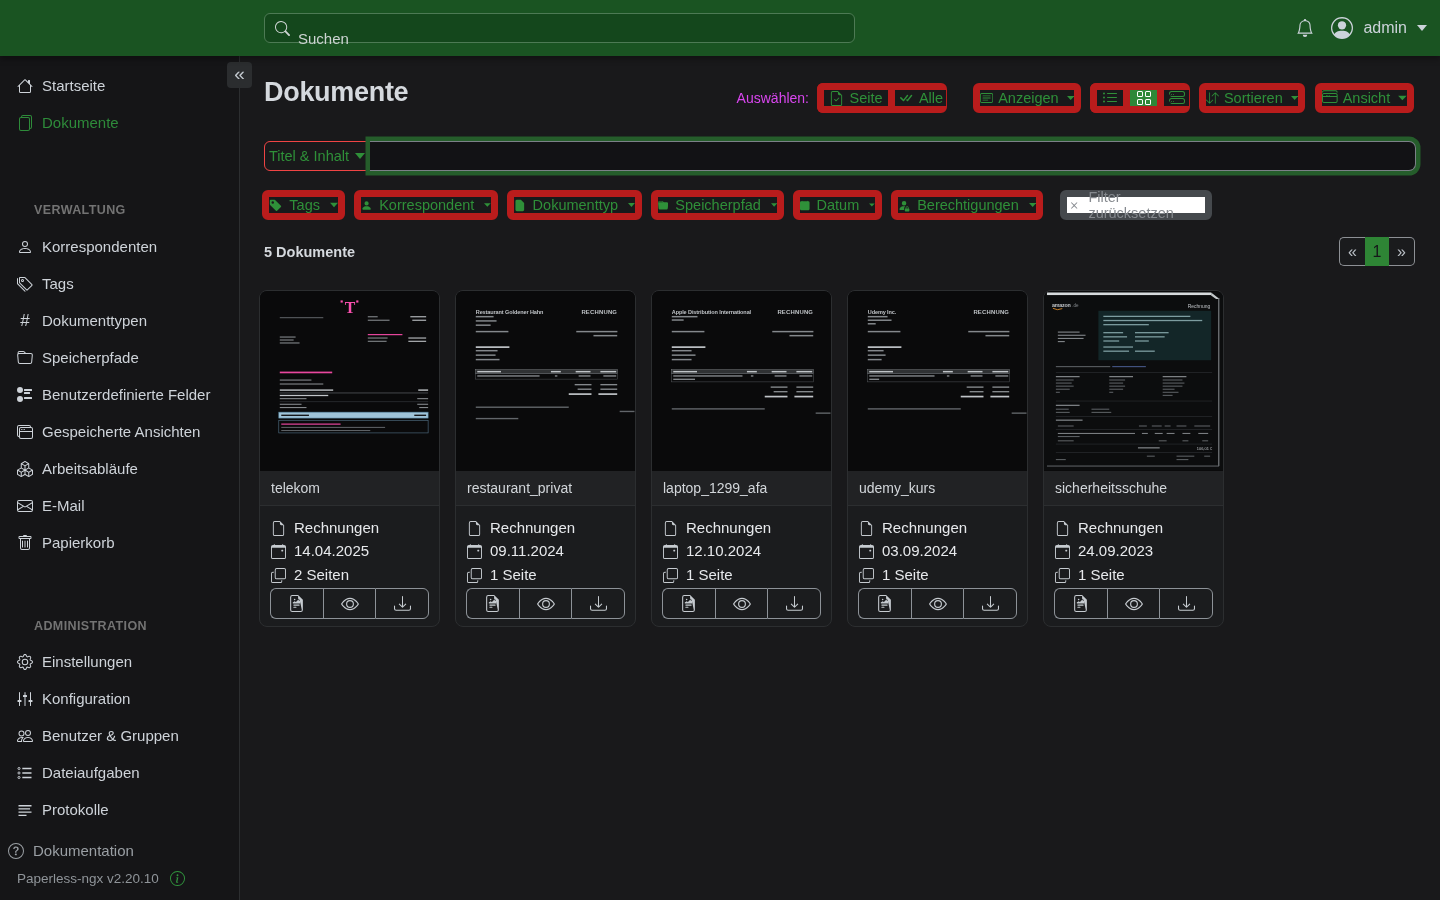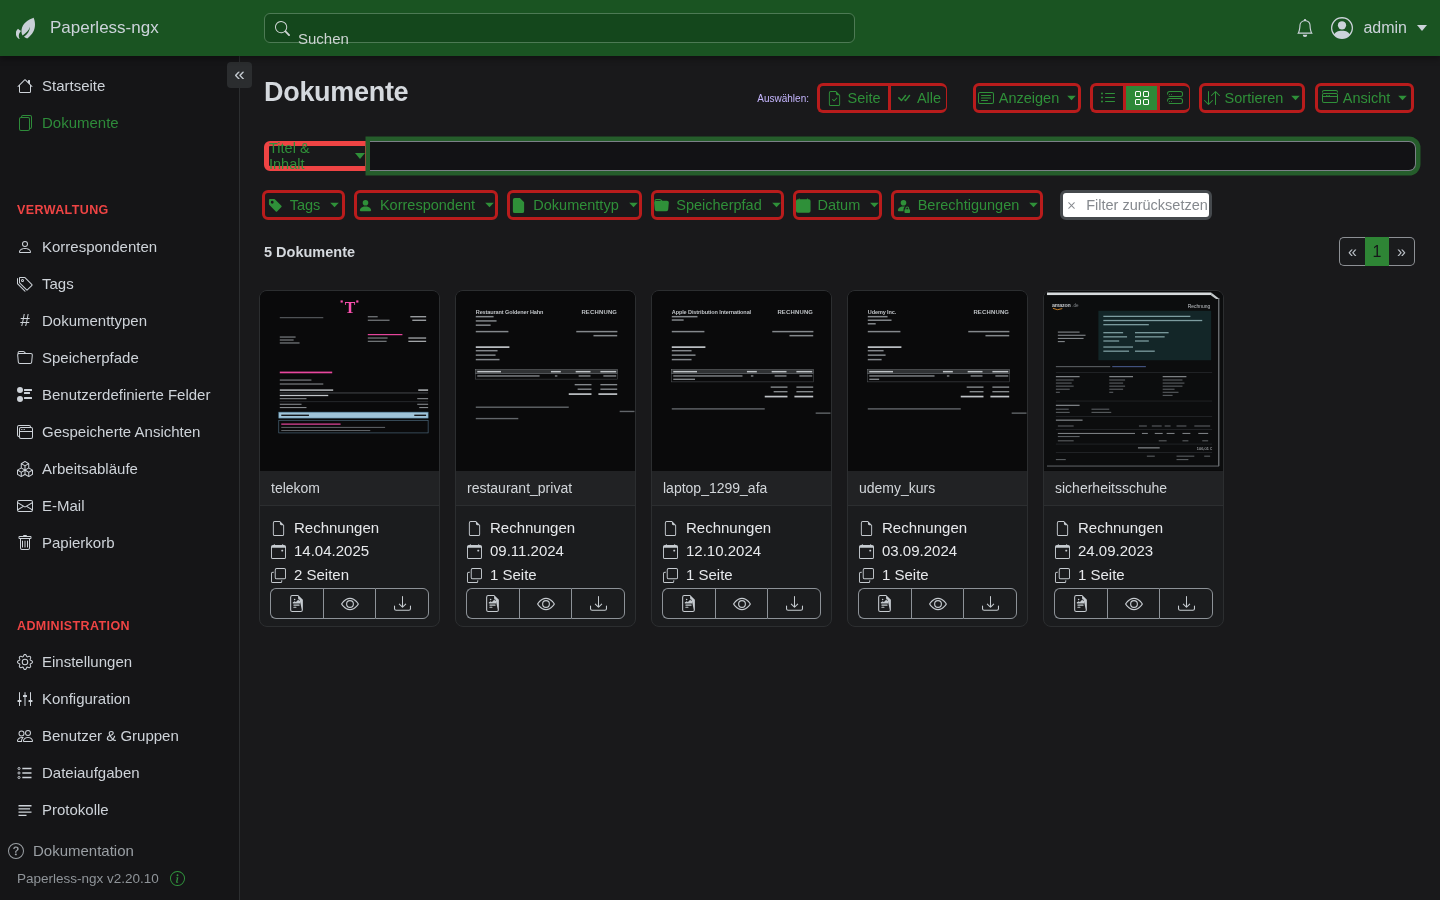--- a/index.html
+++ b/index.html
@@ -35,40 +35,40 @@
   position:absolute; top:56px; left:0; width:240px; height:844px;
   background:#151517; border-right:1px solid #2c2e30;
 }
 #collapse-btn { position:absolute; top:6px; right:-13px; width:25px; height:26px;
   background:#2b2d2f; border-radius:4px; color:#c3c9cf; font-size:19px; padding-bottom:3px;
   display:flex; align-items:center; justify-content:center; z-index:5;}
 .nav-item { display:flex; align-items:center; gap:9px; height:37px; padding-left:17px;
   color:#ced3d9; font-size:15px; }
 .nav-item .ic { width:16px; height:16px; flex:0 0 16px; }
 .nav-item.active { color:#2e8b3a; }
-.nav-head { color:#ef4444; font-size:12.5px; font-weight:bold; letter-spacing:.4px; padding-left:17px;
-  height:36px; display:flex; align-items:center; }
+.nav-head { color:#737373; font-size:12.5px; font-weight:bold; letter-spacing:.4px; padding-left:17px;
+  height:36px; display:flex; align-items:center;margin-left:17px; }
 #sidebar .version { color:#8f9499; font-size:13.5px; padding-left:17px; margin-top:2px; display:flex; align-items:center; gap:11px;}
 
 #main { position:absolute; top:56px; left:240px; width:1200px; height:844px; }
 h1.pagetitle { position:absolute; left:24px; top:21px; font-size:27px; font-weight:bold; color:#d5d9de; letter-spacing:-0.3px; }
 
 #toolbar { position:absolute; top:27px; right:26px; height:30px; display:flex; align-items:center; }
-.tlabel { color:#c4b5fd; font-size:10px; margin-right:8px; }
+.tlabel { color:#d946ef; font-size:14px; margin-right:8px; }
 .btn { display:inline-flex; align-items:center; justify-content:center; gap:5px; height:30px;
-  border:3px solid #b91c1c; border-radius:6px; color:#2f9039; font-size:14.5px; background:transparent; }
+  border:7px solid #b91c1c; border-radius:6px; color:#2f9039; font-size:14.5px; background:transparent; }
 .btn .caret { margin-left:3px; }
 .bgroup { display:inline-flex; }
 .bgroup .btn { border-radius:0; border-right-width:0; }
 .bgroup .btn:first-child { border-radius:6px 0 0 6px; }
 .bgroup .btn:last-child { border-radius:0 6px 6px 0; border-right-width:1px; }
 .btn.fill { background:#2d8838; color:#fff; }
 
 #filter1 { position:absolute; left:24px; top:85px; width:1152px; height:30px; display:flex; }
-#tibtn { width:106px; height:30px; border:5px solid #ef4444; border-radius:6px 0 0 6px; display:flex; align-items:center; justify-content:center; color:#2f9039; font-size:14.5px; gap:6px;}
+#tibtn { width:106px; height:30px; border:1px solid #ef4444; border-radius:6px 0 0 6px; display:flex; align-items:center; justify-content:center; color:#2f9039; font-size:14.5px; gap:6px;}
 #tiinput { flex:1; height:30px; background:#121215; border:1px solid #7b8087; border-left:none; border-radius:0 7px 7px 0; box-shadow:0 0 0 4.5px #255d2b; }
 #filter2 { position:absolute; left:22px; top:134px; display:flex; gap:9px; }
 #filter2 .btn { gap:7px; }
 .btn.reset { border-color:#45494d; color:#85898e; background:#ffffff; }
 
 #doccount { position:absolute; left:24px; top:188px; font-size:14.5px; font-weight:bold; color:#d5d9de; }
 #pager { position:absolute; right:25px; top:181px; display:flex; }
 #pager .pg { width:26px; height:29px; display:flex; align-items:center; justify-content:center;
   border:1px solid #8d9095; color:#b9bfc5; font-size:16px; background:#1a1b1d; }
 #pager .pg.first { border-radius:5px 0 0 5px; border-right:none;}
@@ -85,27 +85,20 @@
 .crow .ic { width:15px; height:15px; color:#c6cbd0; }
 .cbtns { position:absolute; left:10px; bottom:7px; width:159px; height:31px; display:flex; }
 .cbtns .cb { flex:1; border:1px solid #8d9298; border-right-width:0; display:flex; align-items:center; justify-content:center; color:#c6cbd0;}
 .cbtns .cb:first-child { border-radius:6px 0 0 6px; }
 .cbtns .cb:last-child { border-radius:0 6px 6px 0; border-right-width:1px; }
 </style>
 </head>
 <body>
 
 <div id="navbar">
-  <div id="brand">
-    <svg class="logo" viewBox="0 0 20 22" fill="#c9d0d7">
-      <path d="M18.4.6 C11.4 3 6.5 6.9 5.6 12.5 c-.4 2.3 0 4.5 1 6.1 1.7-1.2 3.3-2.5 4.6-4 1.2-1.4 2.1-3 2.8-4.9 -.3 4.5-2.5 7.5-6 10.1 .9.9 2 1.5 3.2 1.7 5.4-4 7.9-8.5 7.8-14.2 0-2.2-.5-4.4-1.3-6.4z"></path>
-      <path d="M5.1 13.9 c-1.7 1.5-2.6 3.7-2.2 6 .15.9.5 1.75 1 2.45 -2.1-.8-3.6-2.6-4-4.8 -.4-2.3.4-4.5 2.1-5.9 .85.8 1.9 1.55 3.1 2.25z"></path>
-    </svg>
-    <span class="name">Paperless-ngx</span>
-  </div>
   <div id="searchwrap">
     <svg width="15" height="15" viewBox="0 0 16 16" fill="#cdd4d2">
         <path d="M11.742 10.344a6.5 6.5 0 1 0-1.397 1.398h-.001q.044.06.098.115l3.85 3.85a1 1 0 0 0 1.415-1.414l-3.85-3.85a1 1 0 0 0-.115-.1zM12 6.5a5.5 5.5 0 1 1-11 0 5.5 5.5 0 0 1 11 0z"></path>
       </svg>
     <span class="ph">Suchen</span>
   </div>
   <div id="navright">
     <svg width="18" height="18" viewBox="0 0 16 16" fill="#ccd3da">
         <path d="M8 16a2 2 0 0 0 2-2H6a2 2 0 0 0 2 2M8 1.918l-.797.161A4 4 0 0 0 4 6c0 .628-.134 2.197-.459 3.742-.16.767-.376 1.566-.663 2.258h10.244c-.287-.692-.502-1.49-.663-2.258C12.134 8.197 12 6.628 12 6a4 4 0 0 0-3.203-3.92zM14.22 12c.223.447.481.801.78 1H1c.299-.199.557-.553.78-1C2.68 10.2 3 6.88 3 6c0-2.42 1.72-4.44 4.005-4.901a1 1 0 1 1 1.99 0A5 5 0 0 1 13 6c0 .88.32 4.2 1.22 6"></path>
       </svg>

